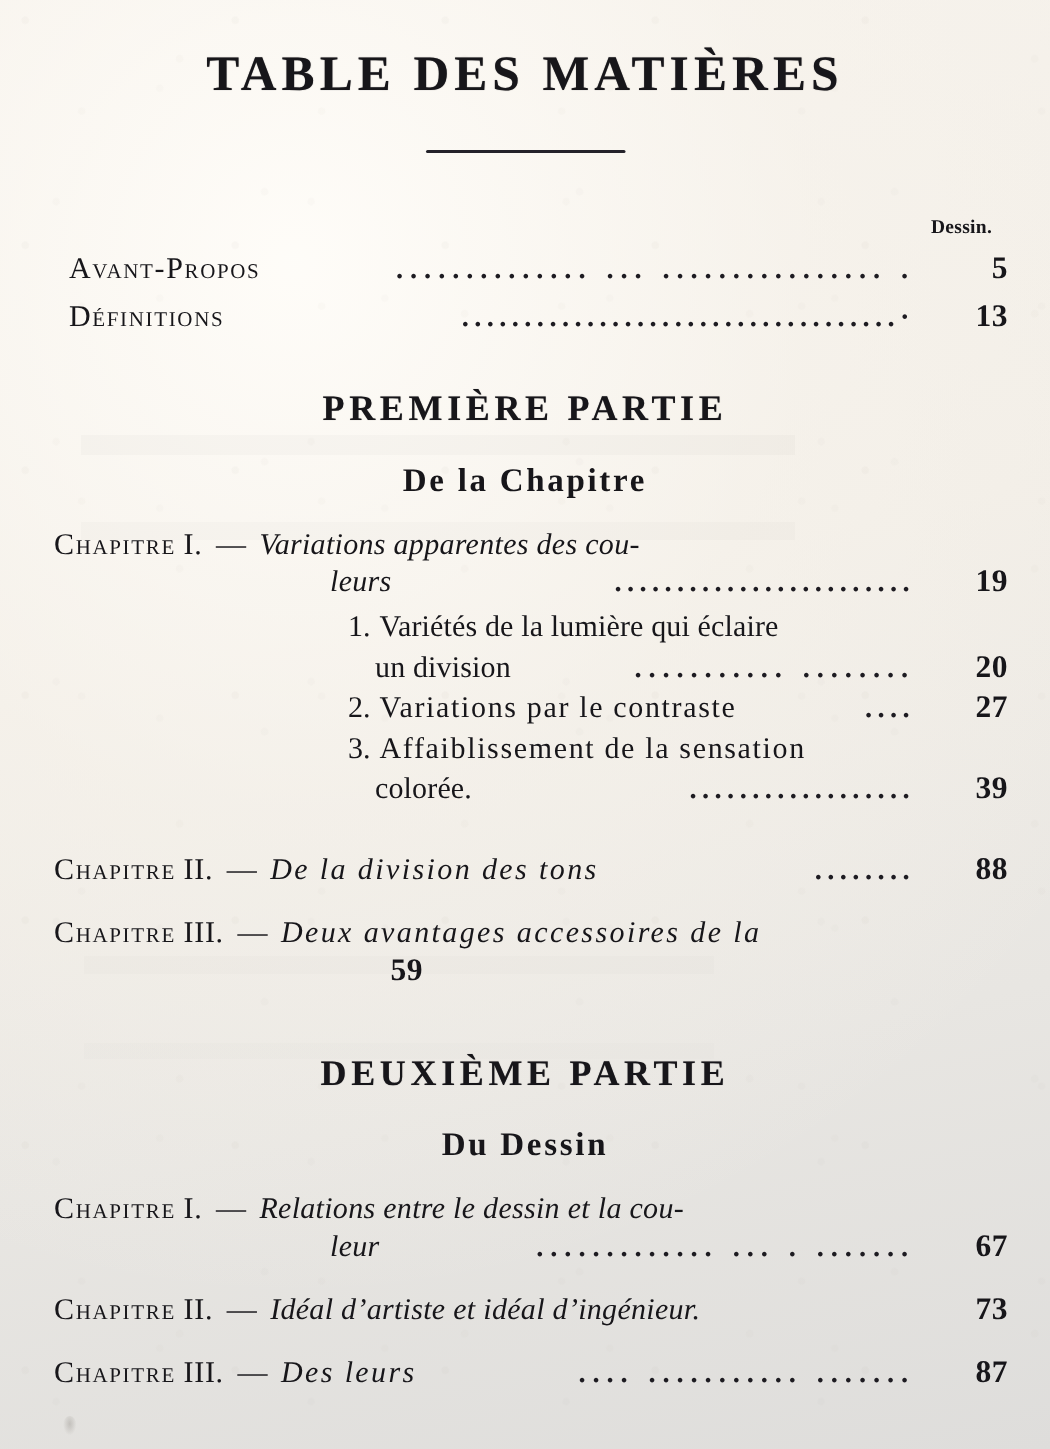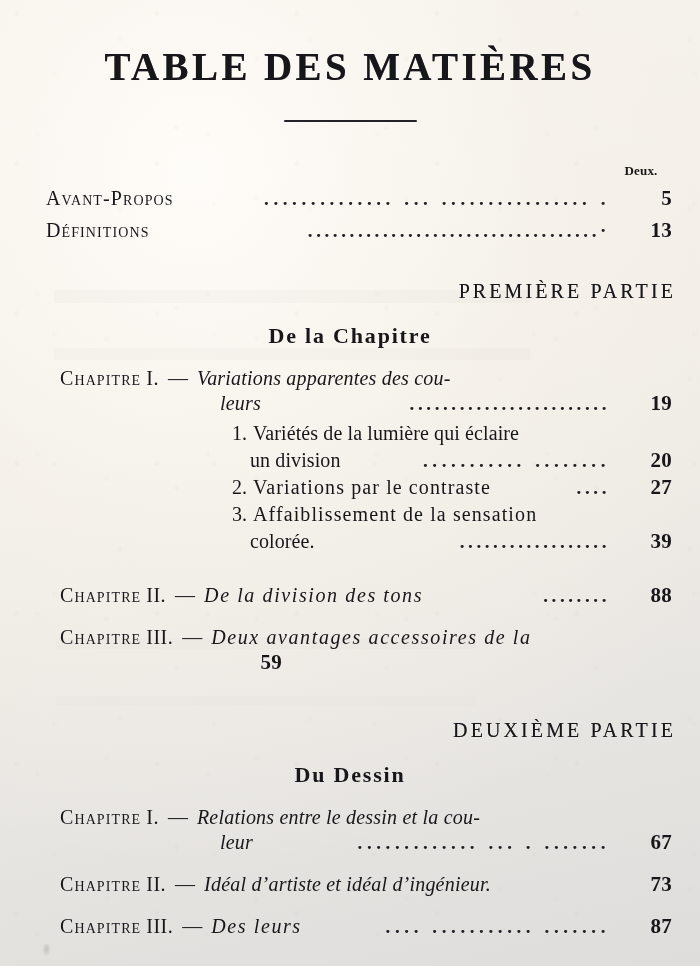--- a/index.html
+++ b/index.html
@@ -65,24 +65,24 @@
   #content {
     position: relative;
     z-index: 3;
     padding: 0 24px;
   }
 
   
   .doc-title {
     text-align: center;
     font-weight: bold;
-    font-size: 39px;
+    font-size: 33px;
     letter-spacing: 3.4px;
     margin: 0;
-    padding-top: 44px;
+    padding-top: 32px;
     text-shadow: 0 0 .6px rgba(20,18,22,.55);
   }
   .title-rule {
     width: 133px;
     height: 2px;
     background: #24222a;
     margin: 31px auto 0 auto;
     border-radius: 1px;
   }
 
@@ -146,23 +146,23 @@
   .front .row { margin-top: 7px; }
   .smallcaps {
     font-variant: small-caps;
     letter-spacing: 1.1px;
     font-size: 20px;
   }
   .front .entry-title { padding-left: 22px; }
 
   
   .part {
-    text-align: right;
-    font-weight: normal;
-    font-size: 20px;
+    text-align: center;
+    font-weight: bold;
+    font-size: 24px;
     letter-spacing: 3.1px;
     margin: 0;
     text-shadow: 0 0 .5px rgba(20,18,22,.5);
   }
   .part-sub {
     text-align: center;
     font-weight: bold;
     font-size: 22px;
     letter-spacing: 1.8px;
     margin: 0;
@@ -173,21 +173,20 @@
   .chapters { margin-top: 0; }
   .chap-block { margin-top: 17px; }
   .chap-label {
     flex: 0 0 auto;
     white-space: nowrap;
     padding-left: 12px;
   }
   .chap-label .cw {
     font-variant: small-caps;
     letter-spacing: 1.1px;
-    margin-left: 24px;
   }
   .chap-label .num { letter-spacing: .5px; }
   .dash {
     flex: 0 0 auto;
     padding: 0 9px 0 9px;
     white-space: nowrap;
   }
   .chap-text {
     font-style: italic;
     white-space: nowrap;
@@ -226,21 +225,21 @@
   <div id="grain"></div>
   <div id="bleed"></div>
   <div id="smudge"></div>
 
   <div id="content">
 
     <h1 class="doc-title">TABLE DES MATIÈRES</h1>
     <div class="title-rule"></div>
 
     <div class="pages-head">
-      <div class="label">Deux.</div>
+      <div class="label">Dessin.</div>
     </div>
 
     <div class="front">
 
       <div class="row">
         <div class="lead-col">
           <span class="entry-title smallcaps">Avant-Propos</span>
           <span class="dots gappy">..............   ...  ................  .</span>
         </div>
         <div class="pageno">5</div>

